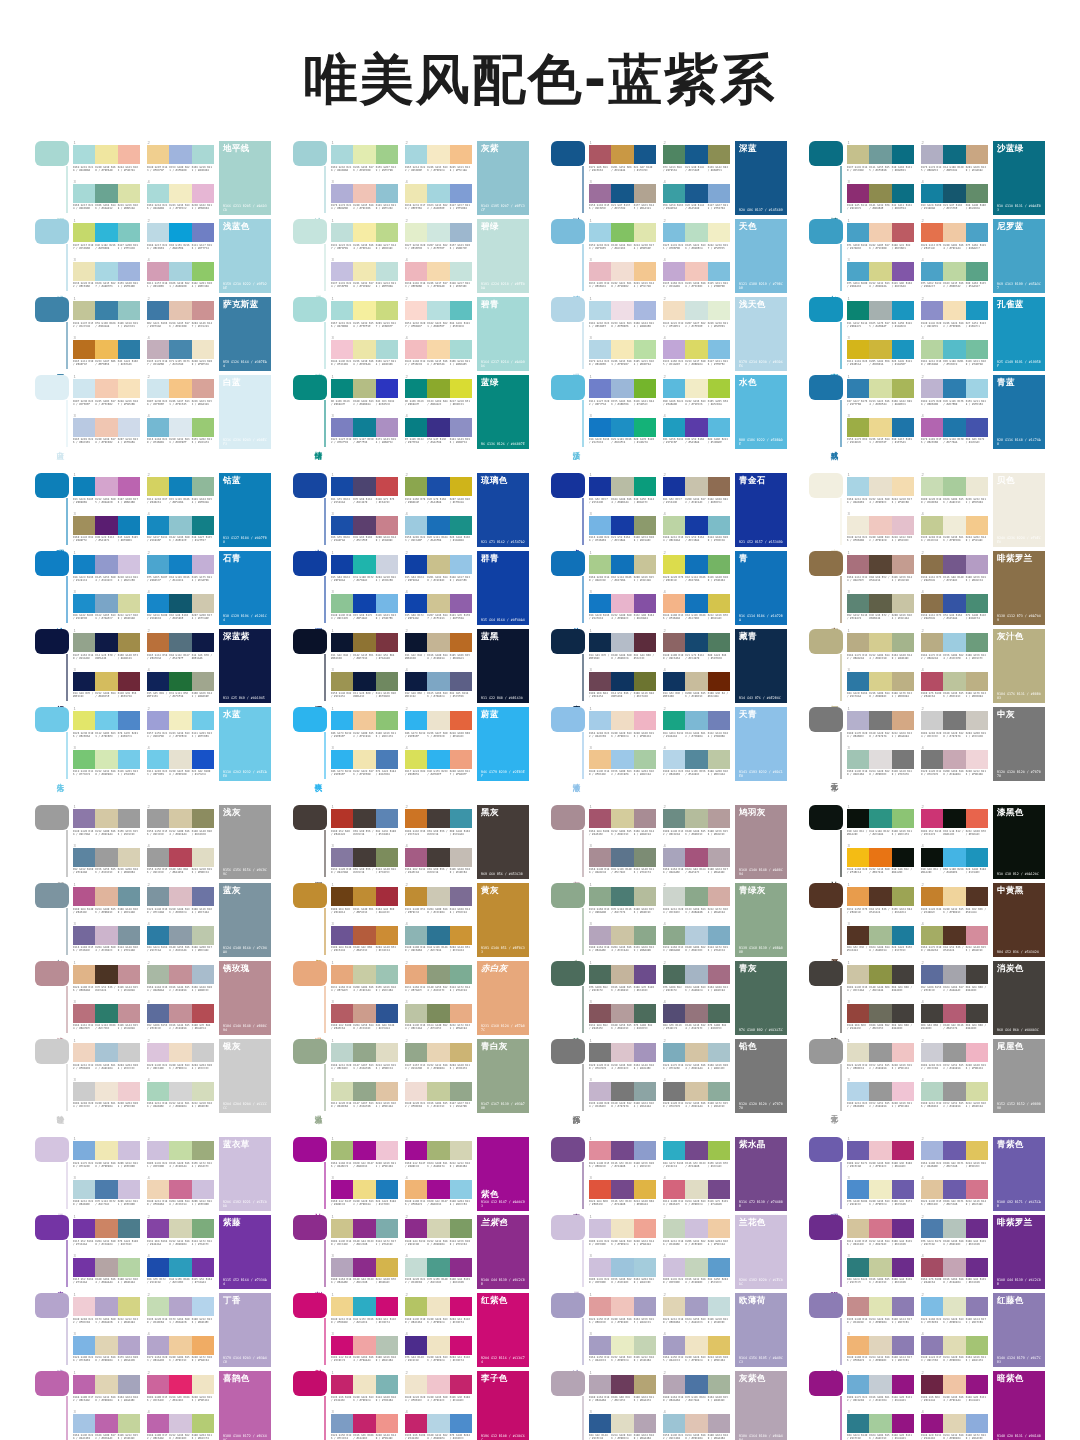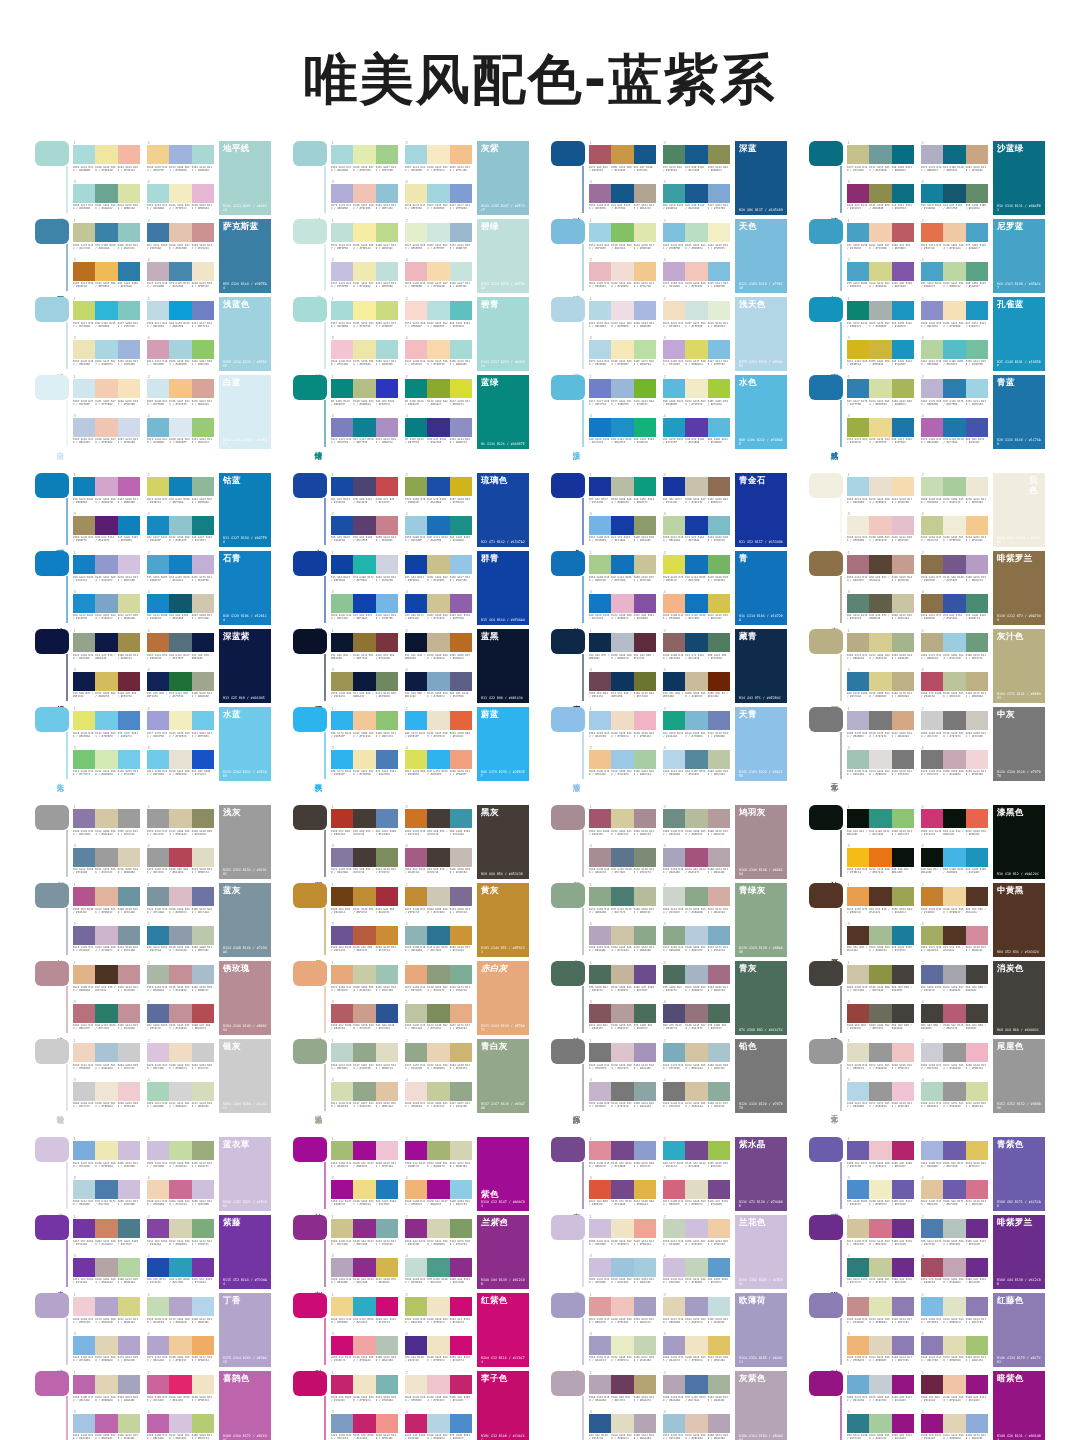--- a/index.html
+++ b/index.html
@@ -190,20 +190,85 @@
             </div>
           </div>
         </div>
         <div class="big" style="background: rgb(166, 211, 205);">
           <div class="big-name" style="color: rgb(255, 255, 255);">地平线</div>
           <div class="big-code" style="color: rgb(255, 255, 255);">R166 G211 B205 / #A6D3CD</div>
         </div>
       </div>
       <div class="card">
         <div class="rail">
+          <div class="rail-swatch" style="background: rgb(158, 208, 224);"></div>
+          <div class="rail-stem" style="background: rgb(158, 208, 224);"></div>
+          <div class="rail-word" style="color: rgb(158, 208, 224);">浅蓝</div>
+        </div>
+        <div class="minis">
+          <div class="mini">
+            <div class="mini-num">1</div>
+            <div class="mini-strip">
+              <i style="background: rgb(197, 217, 107);"></i>
+              <i style="background: rgb(46, 182, 216);"></i>
+              <i style="background: rgb(127, 200, 192);"></i>
+            </div>
+            <div class="mini-codes">
+              <u>R197 G217 B107 / #C5D96B</u>
+              <u>R46 G182 B216 / #2EB6D8</u>
+              <u>R127 G200 B192 / #7FC8C0</u>
+            </div>
+          </div>
+          <div class="mini">
+            <div class="mini-num">2</div>
+            <div class="mini-strip">
+              <i style="background: rgb(188, 217, 228);"></i>
+              <i style="background: rgb(10, 159, 216);"></i>
+              <i style="background: rgb(111, 127, 196);"></i>
+            </div>
+            <div class="mini-codes">
+              <u>R188 G217 B228 / #BCD9E4</u>
+              <u>R10 G159 B216 / #0A9FD8</u>
+              <u>R111 G127 B196 / #6F7FC4</u>
+            </div>
+          </div>
+          <div class="mini">
+            <div class="mini-num">3</div>
+            <div class="mini-strip">
+              <i style="background: rgb(236, 228, 182);"></i>
+              <i style="background: rgb(168, 215, 227);"></i>
+              <i style="background: rgb(159, 180, 221);"></i>
+            </div>
+            <div class="mini-codes">
+              <u>R236 G228 B182 / #ECE4B6</u>
+              <u>R168 G215 B227 / #A8D7E3</u>
+              <u>R159 G180 B221 / #9FB4DD</u>
+            </div>
+          </div>
+          <div class="mini">
+            <div class="mini-num">4</div>
+            <div class="mini-strip">
+              <i style="background: rgb(211, 157, 181);"></i>
+              <i style="background: rgb(166, 210, 221);"></i>
+              <i style="background: rgb(142, 201, 104);"></i>
+            </div>
+            <div class="mini-codes">
+              <u>R211 G157 B181 / #D39DB5</u>
+              <u>R166 G210 B221 / #A6D2DD</u>
+              <u>R142 G201 B104 / #8EC968</u>
+            </div>
+          </div>
+        </div>
+        <div class="big" style="background: rgb(159, 210, 222);">
+          <div class="big-name" style="color: rgb(255, 255, 255);">浅蓝色</div>
+          <div class="big-code" style="color: rgb(255, 255, 255);">R159 G210 B222 / #9FD2DE</div>
+        </div>
+      </div>
+      <div class="card">
+        <div class="rail">
           <div class="rail-swatch" style="background: rgb(62, 131, 168);"></div>
           <div class="rail-stem" style="background: rgb(62, 131, 168);"></div>
           <div class="rail-word" style="color: rgb(62, 131, 168);">夏日</div>
         </div>
         <div class="minis">
           <div class="mini">
             <div class="mini-num">1</div>
             <div class="mini-strip">
               <i style="background: rgb(194, 197, 152);"></i>
               <i style="background: rgb(59, 130, 168);"></i>
@@ -255,85 +320,20 @@
             </div>
           </div>
         </div>
         <div class="big" style="background: rgb(59, 126, 164);">
           <div class="big-name" style="color: rgb(255, 255, 255);">萨克斯蓝</div>
           <div class="big-code" style="color: rgb(255, 255, 255);">R59 G126 B164 / #3B7EA4</div>
         </div>
       </div>
       <div class="card">
         <div class="rail">
-          <div class="rail-swatch" style="background: rgb(158, 208, 224);"></div>
-          <div class="rail-stem" style="background: rgb(158, 208, 224);"></div>
-          <div class="rail-word" style="color: rgb(158, 208, 224);">浅蓝</div>
-        </div>
-        <div class="minis">
-          <div class="mini">
-            <div class="mini-num">1</div>
-            <div class="mini-strip">
-              <i style="background: rgb(197, 217, 107);"></i>
-              <i style="background: rgb(46, 182, 216);"></i>
-              <i style="background: rgb(127, 200, 192);"></i>
-            </div>
-            <div class="mini-codes">
-              <u>R197 G217 B107 / #C5D96B</u>
-              <u>R46 G182 B216 / #2EB6D8</u>
-              <u>R127 G200 B192 / #7FC8C0</u>
-            </div>
-          </div>
-          <div class="mini">
-            <div class="mini-num">2</div>
-            <div class="mini-strip">
-              <i style="background: rgb(188, 217, 228);"></i>
-              <i style="background: rgb(10, 159, 216);"></i>
-              <i style="background: rgb(111, 127, 196);"></i>
-            </div>
-            <div class="mini-codes">
-              <u>R188 G217 B228 / #BCD9E4</u>
-              <u>R10 G159 B216 / #0A9FD8</u>
-              <u>R111 G127 B196 / #6F7FC4</u>
-            </div>
-          </div>
-          <div class="mini">
-            <div class="mini-num">3</div>
-            <div class="mini-strip">
-              <i style="background: rgb(236, 228, 182);"></i>
-              <i style="background: rgb(168, 215, 227);"></i>
-              <i style="background: rgb(159, 180, 221);"></i>
-            </div>
-            <div class="mini-codes">
-              <u>R236 G228 B182 / #ECE4B6</u>
-              <u>R168 G215 B227 / #A8D7E3</u>
-              <u>R159 G180 B221 / #9FB4DD</u>
-            </div>
-          </div>
-          <div class="mini">
-            <div class="mini-num">4</div>
-            <div class="mini-strip">
-              <i style="background: rgb(211, 157, 181);"></i>
-              <i style="background: rgb(166, 210, 221);"></i>
-              <i style="background: rgb(142, 201, 104);"></i>
-            </div>
-            <div class="mini-codes">
-              <u>R211 G157 B181 / #D39DB5</u>
-              <u>R166 G210 B221 / #A6D2DD</u>
-              <u>R142 G201 B104 / #8EC968</u>
-            </div>
-          </div>
-        </div>
-        <div class="big" style="background: rgb(159, 210, 222);">
-          <div class="big-name" style="color: rgb(255, 255, 255);">浅蓝色</div>
-          <div class="big-code" style="color: rgb(255, 255, 255);">R159 G210 B222 / #9FD2DE</div>
-        </div>
-      </div>
-      <div class="card">
-        <div class="rail">
           <div class="rail-swatch" style="background: rgb(221, 238, 244);"></div>
           <div class="rail-stem" style="background: rgb(221, 238, 244);"></div>
           <div class="rail-word" style="color: rgb(207, 230, 239);">白蓝</div>
         </div>
         <div class="minis">
           <div class="mini">
             <div class="mini-num">1</div>
             <div class="mini-strip">
               <i style="background: rgb(207, 230, 239);"></i>
               <i style="background: rgb(245, 203, 178);"></i>
@@ -2018,21 +2018,21 @@
               <i style="background: rgb(244, 202, 140);"></i>
             </div>
             <div class="mini-codes">
               <u>R196 G204 B148 / #C4CC94</u>
               <u>R240 G236 B216 / #F0ECD8</u>
               <u>R244 G202 B140 / #F4CA8C</u>
             </div>
           </div>
         </div>
         <div class="big" style="background: rgb(240, 236, 224);">
-          <div class="big-name" style="color: rgb(255, 255, 255); margin-left: 32px;">贝色</div>
+          <div class="big-name" style="color: rgb(255, 255, 255);">贝色</div>
           <div class="big-code" style="color: rgb(255, 255, 255);">R240 G236 B224 / #F0ECE0</div>
         </div>
       </div>
       <div class="card">
         <div class="rail">
           <div class="rail-swatch" style="background: rgb(140, 112, 72);"></div>
           <div class="rail-stem" style="background: rgb(140, 112, 72);"></div>
           <div class="rail-word" style="color: rgb(140, 112, 72);">空间</div>
         </div>
         <div class="minis">

